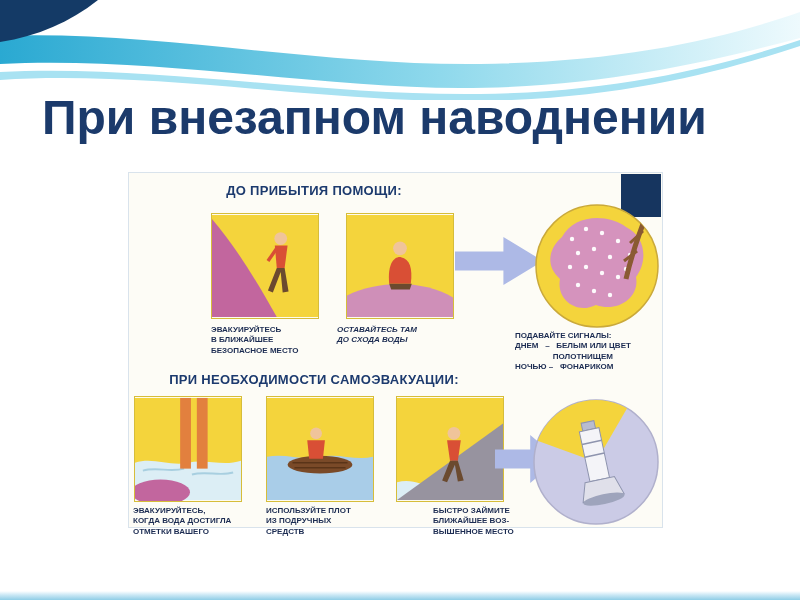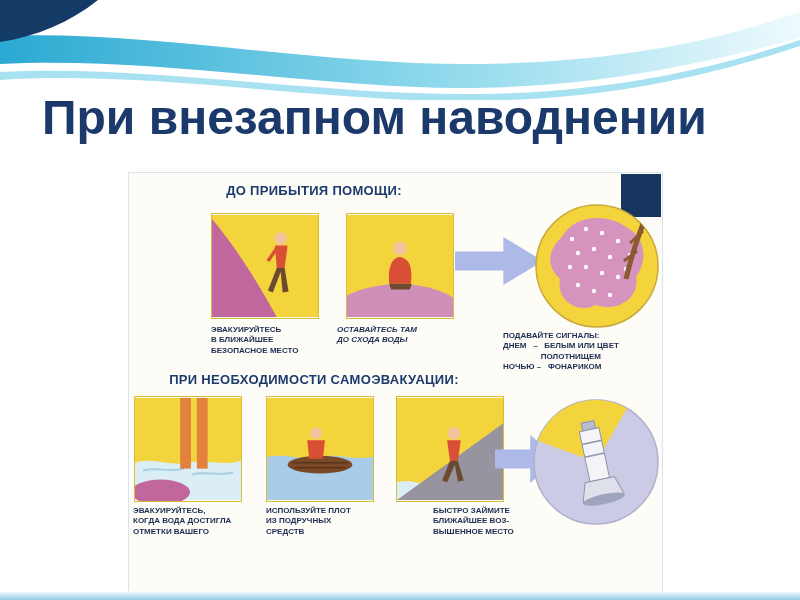--- a/index.html
+++ b/index.html
@@ -10,21 +10,21 @@
     overflow: hidden;
     font-family: "Liberation Sans", sans-serif;
   }
   .wave-wrap { position:absolute; top:0; left:0; width:800px; height:100px; }
   .slide-title {
     position:absolute; left:38px; top:88px; width:724px;
     font-size:48px; font-weight:bold; color:#1b3a6b;
     letter-spacing:0px; line-height:1.1; margin:4px;
   }
   .poster {
-    position:absolute; left:128px; top:172px; width:535px; height:424px;
+    position:absolute; left:128px; top:172px; width:535px; height:356px;
     background:#fdfcf6; border:1px solid #d9e3ec;
     box-sizing:border-box;
   }
   .navy-corner { position:absolute; right:1px; top:1px; width:40px; height:43px; background:#16355f; }
   .poster-heading {
     position:absolute; text-align:center;
     font-weight:bold; font-size:13px; color:#1c3a6e; letter-spacing:0.3px;
   }
   .heading-1 { top:10px; left:30px; width:310px; }
   .heading-2 { top:199px; left:15px; width:340px; }
@@ -47,21 +47,21 @@
   .result-circle { position:absolute; }
   .circle-1 { left:405px; top:30px;  width:126px; height:126px; }
   .circle-2 { left:402px; top:224px; width:130px; height:130px; }
   .result-circle svg { display:block; width:100%; height:100%; }
   .caption {
     position:absolute; white-space:pre-wrap;
     font-weight:bold; font-size:8px; line-height:1.3; color:#1c2c52;
   }
   .cap-1 { left:82px;  top:152px; width:125px; }
   .cap-2 { left:208px; top:152px; width:125px;font-style:italic; }
-  .cap-signal { left:374px; top:158px; width:150px; }
+  .cap-signal { left:386px; top:158px; width:150px; }
   .cap-3 { left:4px;   top:333px; width:125px; }
   .cap-4 { left:137px; top:333px; width:120px; }
   .cap-5 { left:267px; top:333px; width:125px;margin-left:37px; }
   .bottom-stripe {
     position:absolute; left:0; bottom:0; width:800px; height:9px;
     background: linear-gradient(to bottom, #ffffff 0%, #cfeaf6 40%, #8fcde6 100%);
   }
 </style>
 </head>
 <body>

